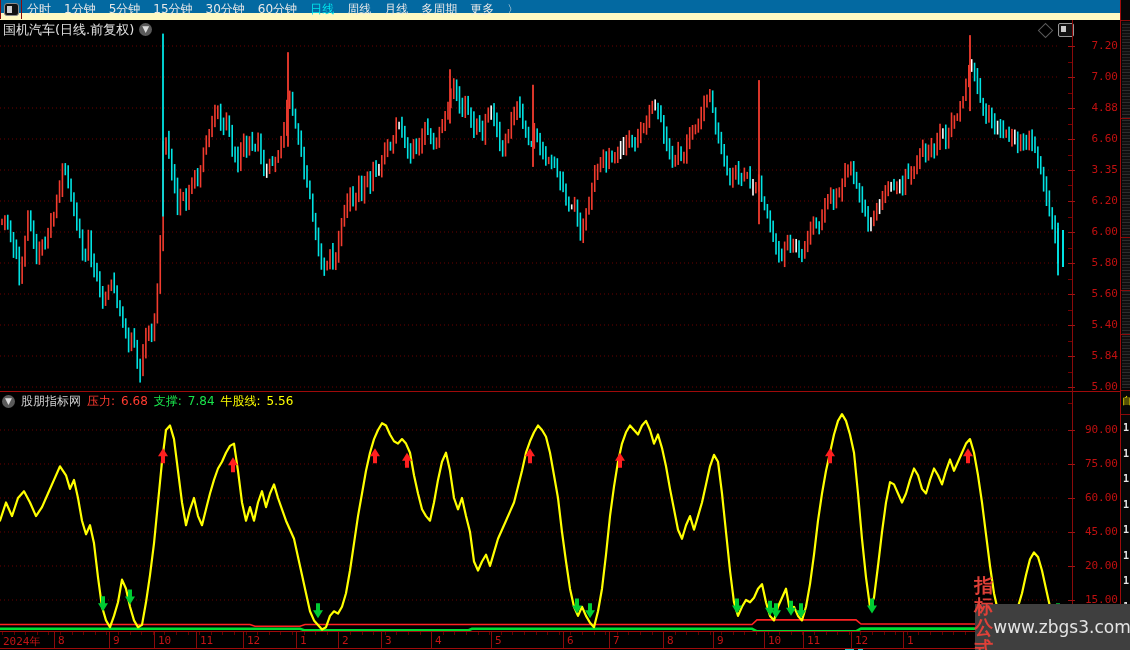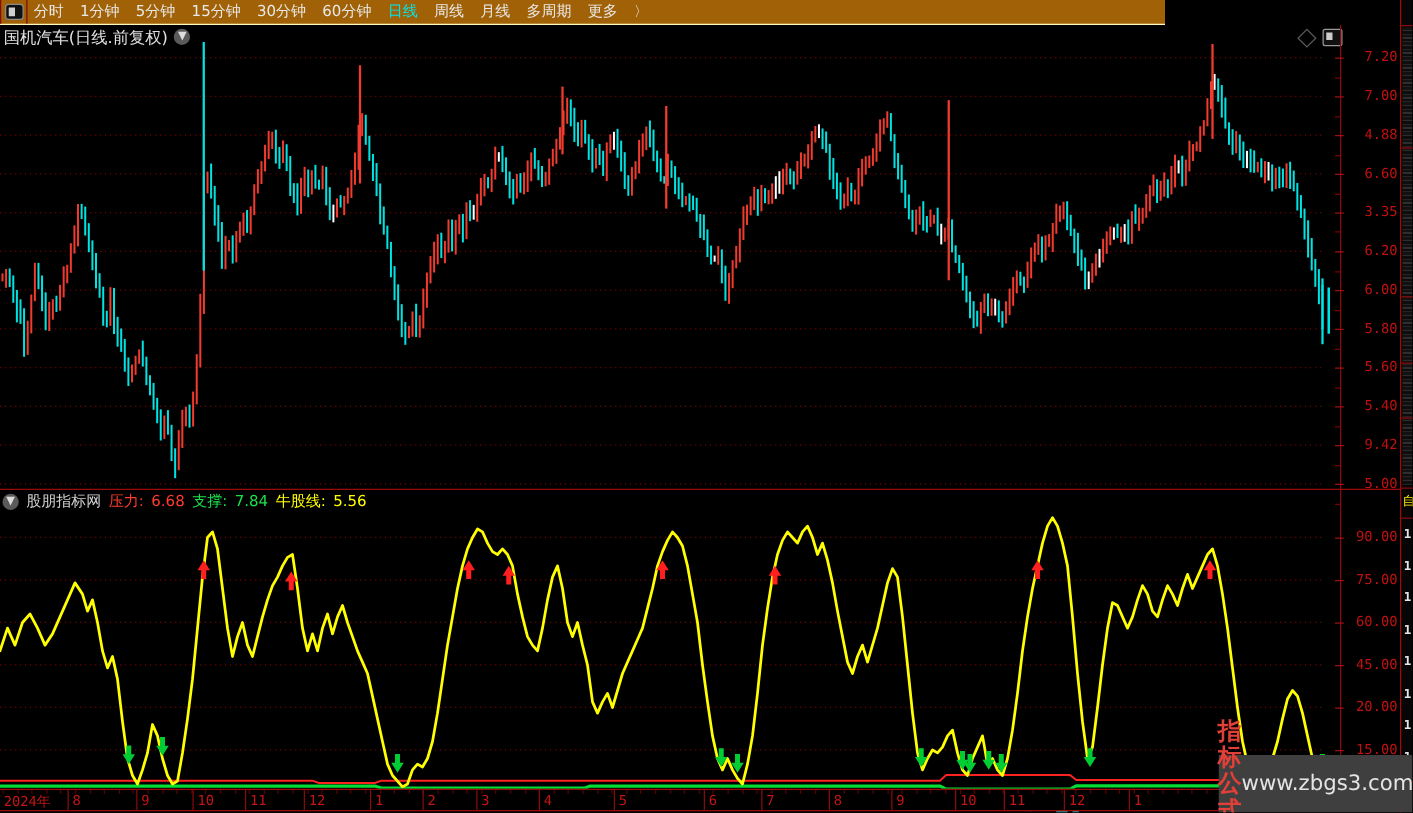--- a/index.html
+++ b/index.html
@@ -1,20 +1,20 @@
 <!DOCTYPE html>
 <html><head>
 <meta charset="utf-8">
 <style>
   html,body{margin:0;padding:0;background:#000;width:1130px;height:650px;overflow:hidden;
     font-family:"DejaVu Sans","Liberation Sans",sans-serif;}
   #app{position:relative;width:1130px;height:650px;background:#000;}
   
-  #toolbar{position:absolute;left:0;top:0;width:932px;height:20px;box-sizing:border-box;
-    border-bottom:1px solid #fef9c3;background:#a16207;}
+  #toolbar{position:absolute;left:0;top:0;width:1122px;height:20px;box-sizing:border-box;
+    border-bottom:7px solid #fef9c3;background:#0369a1;}
   #toolbar-left-edge{position:absolute;left:0;top:0;width:1px;height:19px;background:#8a0a0a;}
   #panel-toggle{position:absolute;left:4px;top:3px;width:15px;height:13px;border:1px solid #8b8b8b;
     border-radius:3px;box-sizing:border-box;background:#111;}
   #panel-toggle span{position:absolute;left:2px;top:2px;width:5px;height:7px;background:#cfcfcf;display:block;}
   #toolbar-sep{position:absolute;left:21px;top:0;width:1px;height:19px;background:#8a0a0a;}
   #periods{position:absolute;left:27px;top:0;height:19px;display:flex;align-items:center;gap:13px;}
   .period{color:#e8e8e8;font-size:12px;line-height:19px;cursor:default;white-space:nowrap;}
   .period.active{color:#00e5ee;}
   .chev{color:#e8e8e8;font-size:11px;}
   #actions{position:absolute;right:1px;top:0;height:19px;display:flex;align-items:stretch;}
@@ -686,21 +686,21 @@
       <div style="position: absolute; left: 1068px; top: 279px; width: 4px; height: 1px; background: rgb(119, 0, 0);"></div>
       <span style="position: absolute; left: 1076px; top: 256px; width: 42px; text-align: right; color: rgb(192, 16, 16); font-size: 11px; font-family: &quot;DejaVu Sans Mono&quot;, monospace;">5.80</span>
       <div style="position: absolute; left: 1068px; top: 294px; width: 7px; height: 1px; background: rgb(160, 16, 16);"></div>
       <div style="position: absolute; left: 1068px; top: 310px; width: 4px; height: 1px; background: rgb(119, 0, 0);"></div>
       <span style="position: absolute; left: 1076px; top: 287px; width: 42px; text-align: right; color: rgb(192, 16, 16); font-size: 11px; font-family: &quot;DejaVu Sans Mono&quot;, monospace;">5.60</span>
       <div style="position: absolute; left: 1068px; top: 325px; width: 7px; height: 1px; background: rgb(160, 16, 16);"></div>
       <div style="position: absolute; left: 1068px; top: 341px; width: 4px; height: 1px; background: rgb(119, 0, 0);"></div>
       <span style="position: absolute; left: 1076px; top: 318px; width: 42px; text-align: right; color: rgb(192, 16, 16); font-size: 11px; font-family: &quot;DejaVu Sans Mono&quot;, monospace;">5.40</span>
       <div style="position: absolute; left: 1068px; top: 356px; width: 7px; height: 1px; background: rgb(160, 16, 16);"></div>
       <div style="position: absolute; left: 1068px; top: 372px; width: 4px; height: 1px; background: rgb(119, 0, 0);"></div>
-      <span style="position: absolute; left: 1076px; top: 349px; width: 42px; text-align: right; color: rgb(192, 16, 16); font-size: 11px; font-family: &quot;DejaVu Sans Mono&quot;, monospace;">9.42</span>
+      <span style="position: absolute; left: 1076px; top: 349px; width: 42px; text-align: right; color: rgb(192, 16, 16); font-size: 11px; font-family: &quot;DejaVu Sans Mono&quot;, monospace;">5.84</span>
       <div style="position: absolute; left: 1068px; top: 387px; width: 7px; height: 1px; background: rgb(160, 16, 16);"></div>
       <div style="position: absolute; left: 1068px; top: 403px; width: 4px; height: 1px; background: rgb(119, 0, 0);"></div>
       <span style="position: absolute; left: 1076px; top: 380px; width: 42px; text-align: right; color: rgb(192, 16, 16); font-size: 11px; font-family: &quot;DejaVu Sans Mono&quot;, monospace;">5.00</span>
       <div style="position: absolute; left: 1068px; top: 429.997px; width: 7px; height: 1px; background: rgb(160, 16, 16);"></div>
       <span style="position: absolute; left: 1076px; top: 422.997px; width: 42px; text-align: right; color: rgb(192, 16, 16); font-size: 11px; font-family: &quot;DejaVu Sans Mono&quot;, monospace;">90.00</span>
       <div style="position: absolute; left: 1068px; top: 463.998px; width: 7px; height: 1px; background: rgb(160, 16, 16);"></div>
       <span style="position: absolute; left: 1076px; top: 456.998px; width: 42px; text-align: right; color: rgb(192, 16, 16); font-size: 11px; font-family: &quot;DejaVu Sans Mono&quot;, monospace;">75.00</span>
       <div style="position: absolute; left: 1068px; top: 497.998px; width: 7px; height: 1px; background: rgb(160, 16, 16);"></div>
       <span style="position: absolute; left: 1076px; top: 490.998px; width: 42px; text-align: right; color: rgb(192, 16, 16); font-size: 11px; font-family: &quot;DejaVu Sans Mono&quot;, monospace;">60.00</span>
       <div style="position: absolute; left: 1068px; top: 531.998px; width: 7px; height: 1px; background: rgb(160, 16, 16);"></div>

